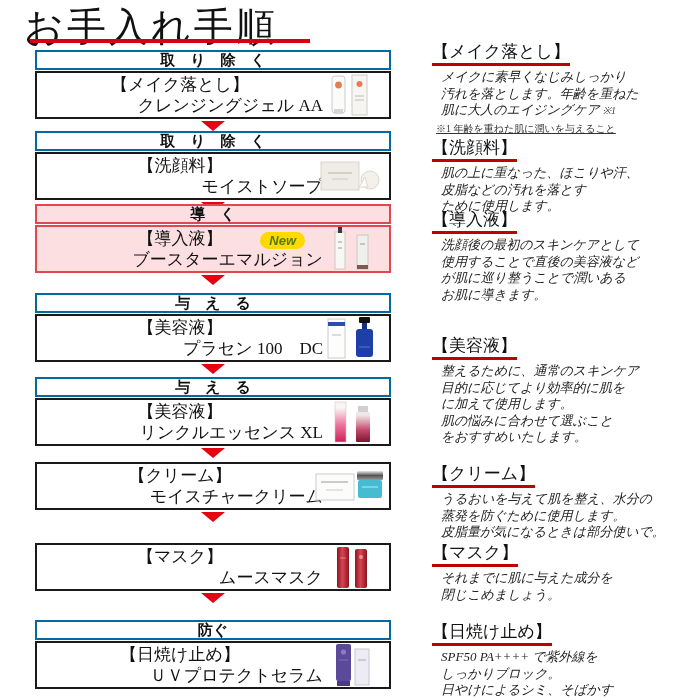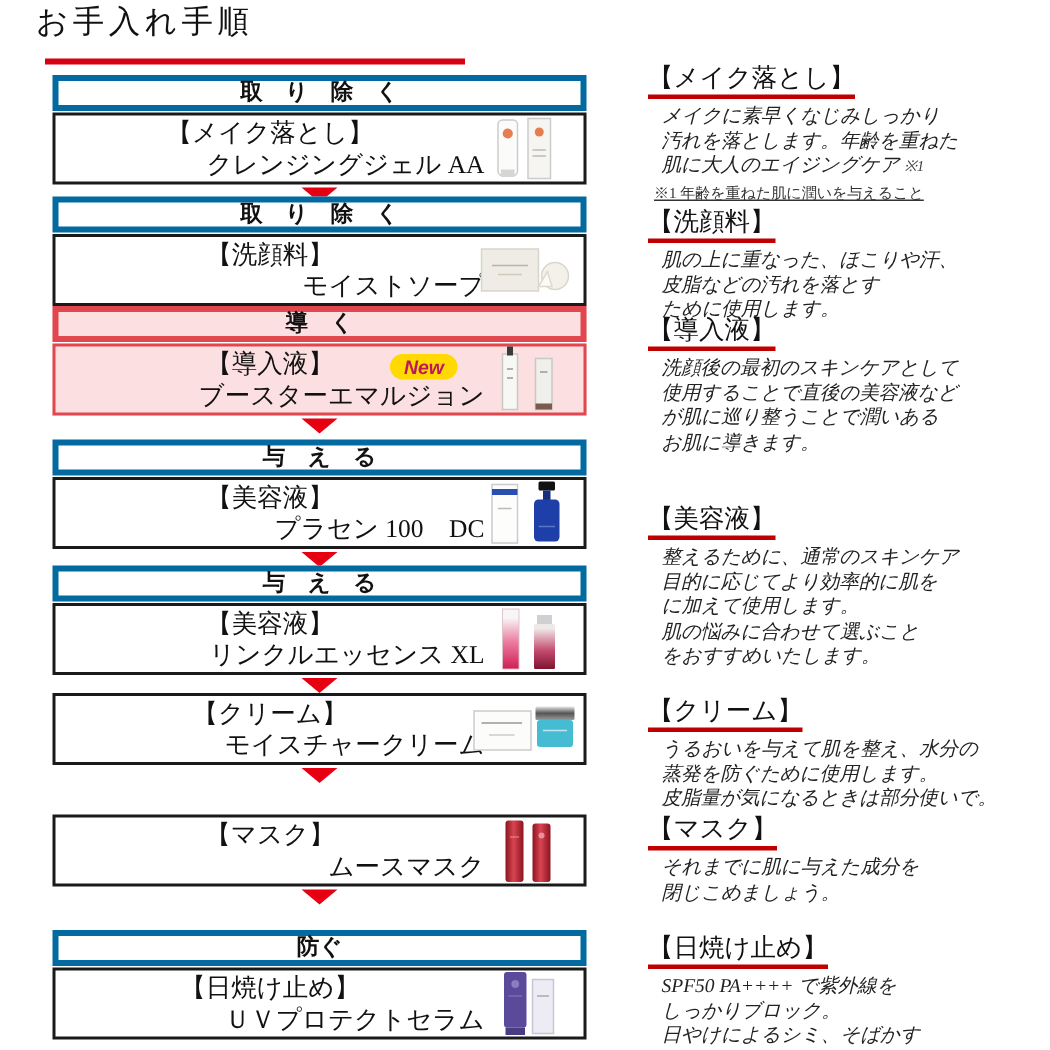--- a/index.html
+++ b/index.html
@@ -1,35 +1,35 @@
 <!DOCTYPE html>
 <html><head>
 <meta charset="utf-8">
 <style>
   html,body{margin:0;padding:0;background:#fff;}
   .canvas{position:relative;width:700px;height:700px;background:#fff;overflow:hidden;
           font-family:"Liberation Serif","DejaVu Serif",serif;color:#111;}
-  .page-title{position:absolute;left:24px;top:0;font-size:21px;letter-spacing:3px;color:#111;}
+  .page-title{position:absolute;left:24px;top:0;font-size:39px;letter-spacing:3px;color:#111;}
   .title-rule{position:absolute;left:30px;top:39px;width:280px;height:4px;background:#d70010;}
 
   
   .step{position:absolute;left:35px;width:356px;}
-  .step-header{border:4px solid #0369a1;background:#fff;height:16px;line-height:16px;
+  .step-header{border:2px solid #0369a1;background:#fff;height:16px;line-height:16px;
                text-align:center;font-weight:bold;font-size:15px;}
   .step-body{border:2px solid #1a1a1a;background:#fff;height:44px;margin-top:1px;
              position:relative;display:flex;flex-direction:column;justify-content:center;}
   .step.hl .step-header{border-color:#e0474e;background:#fcdfe1;}
   .step.hl .step-body{border-color:#e0474e;background:#fcdfe1;}
   .step-text{width:286px;text-align:center;}
   .cat{font-size:17px;line-height:21px;}
   .prod{font-size:17px;line-height:21px;text-align:right;}
   .arrow{width:0;height:0;margin:2px auto 0;border-left:12px solid transparent;
          border-right:12px solid transparent;border-top:10px solid #e60012;}
   .pimg{position:absolute;right:4px;top:50%;transform:translateY(-50%);width:70px;height:46px;}
-  .badge{position:absolute;right:84px;top:5px;background:#ffd900;color:#be185d;
+  .badge{position:absolute;right:84px;top:5px;background:#ffd900;color:#4d7c0f;
          font-family:"Liberation Sans",sans-serif;font-weight:bold;font-style:italic;
          font-size:13px;line-height:17px;padding:0 9px;border-radius:10px;}
 
   
   .ann{position:absolute;left:432px;width:266px;}
   .ann-h{display:inline-block;font-size:17px;line-height:20px;border-bottom:3px solid #c00000;
          padding-bottom:1px;margin-bottom:3px;}
   .ann-lines div,.ann-line{font-size:13px;line-height:16.5px;margin-left:9px;color:#222;font-style:italic;}
   .ref{font-size:10px;color:#444;margin-left:3px;}
   .note{font-size:10px;line-height:14px;margin-left:4px;margin-top:2px;color:#333;text-decoration:underline;}

